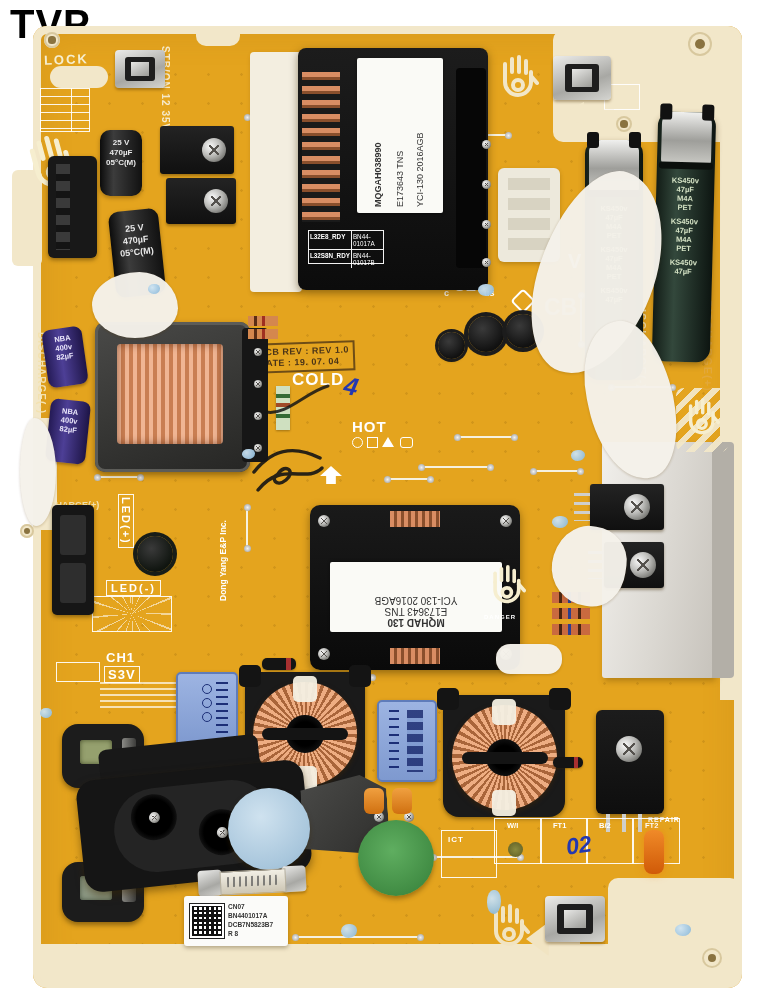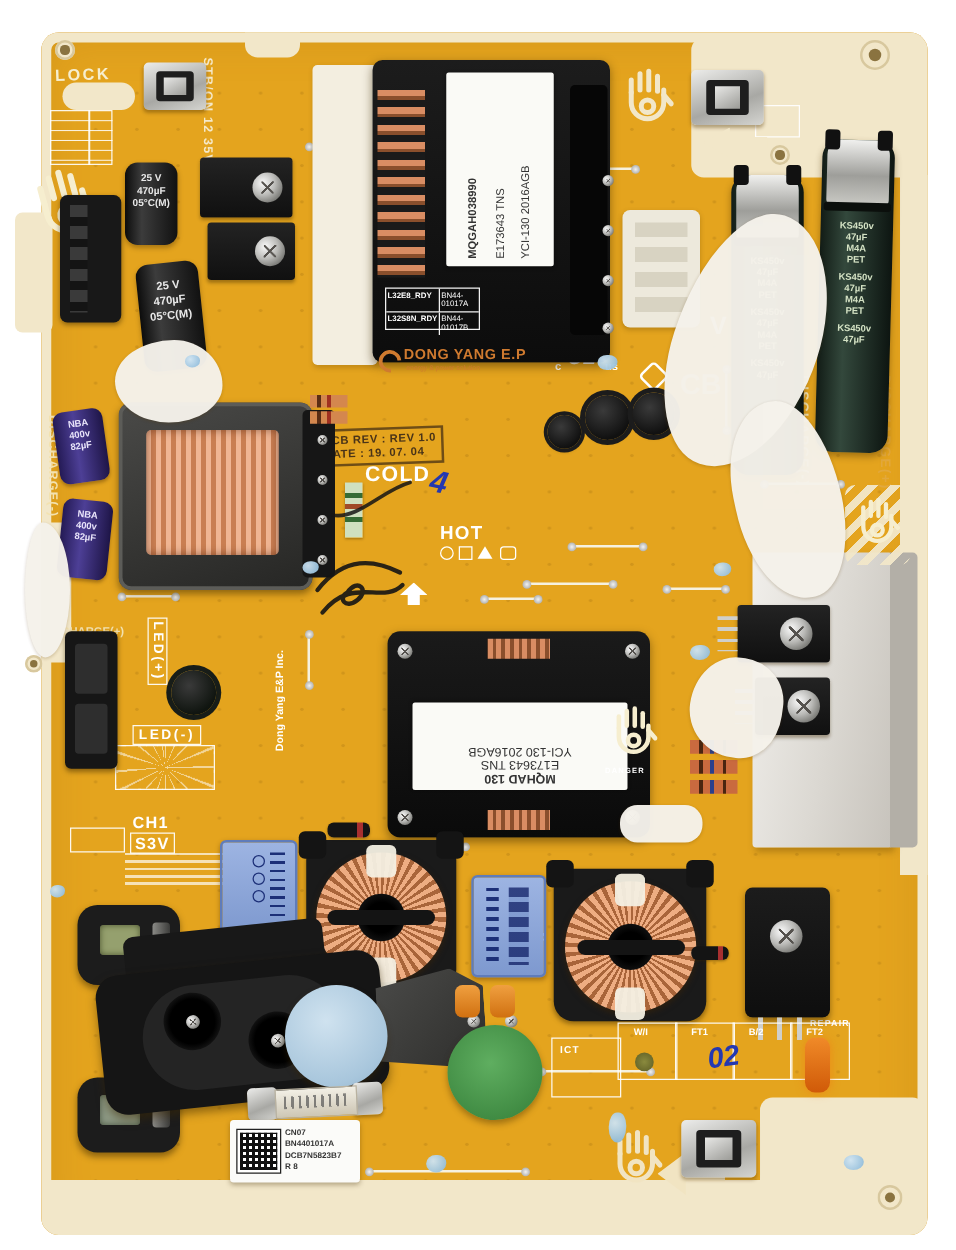--- a/index.html
+++ b/index.html
@@ -48,20 +48,21 @@
   .heatsink{background:linear-gradient(100deg,#f1efeb,#dbd8d2 55%,#c7c3bc);box-shadow:2px 3px 6px rgba(90,60,0,.35);border-radius:3px;}
   .metal{background:linear-gradient(160deg,#ececea,#a8a8a4 60%,#d5d5d1);border-radius:4px;box-shadow:0 2px 3px rgba(80,50,0,.4);}
   .qr{background:repeating-linear-gradient(0deg,#111 0 2.4px,transparent 2.4px 4.8px),repeating-linear-gradient(90deg,#111 0 2.4px,#fff 2.4px 4.8px);border:2px solid #fff;outline:1px solid #222;}
   .hatch{background:repeating-linear-gradient(135deg,rgba(242,231,201,.95) 0 6px,rgba(233,182,64,.0) 6px 13px);border-radius:8px;}
 </style>
 </head>
 <body>
 
 <div class="scene">
 
+  <div class="a" style="left:10px;top:2px;font-size:40px;font-weight:800;color:#000;letter-spacing:1px;">TVP</div>
 
   <div class="a board" style="left:33px;top:26px;width:709px;height:962px;"></div>
   <div class="a dots" style="left:60px;top:60px;width:660px;height:900px;"></div>
 
   <div class="a cream" style="left:553px;top:30px;width:186px;height:112px;border-radius:10px;"></div>
   <div class="a hatch" style="left:556px;top:34px;width:120px;height:100px;"></div>
   <div class="a cream" style="left:720px;top:140px;width:22px;height:560px;"></div>
   <div class="a cream" style="left:40px;top:944px;width:700px;height:42px;border-radius:0 0 12px 12px;"></div>
   <div class="a cream" style="left:608px;top:878px;width:132px;height:104px;border-radius:10px;"></div>
   <div class="a cream" style="left:12px;top:170px;width:30px;height:96px;border-radius:6px;"></div>
@@ -196,25 +197,20 @@
   <div class="a screw" style="left:482px;top:220px;width:9px;height:9px;"></div>
   <div class="a screw" style="left:482px;top:258px;width:9px;height:9px;"></div>
 
   <div class="a" style="left:308px;top:230px;width:74px;height:32px;display:grid;grid-template-columns:1fr 1fr;border:1px solid rgba(255,255,255,.95);">
     <div style="border-bottom:1px solid rgba(255,255,255,.95);border-right:1px solid rgba(255,255,255,.95);font-size:6.3px;color:#fff;font-weight:700;padding:2px 1px;">L32E8_RDY</div>
     <div style="border-bottom:1px solid rgba(255,255,255,.95);font-size:6.3px;color:#fff;padding:2px 1px;">BN44-01017A</div>
     <div style="border-right:1px solid rgba(255,255,255,.95);font-size:6.3px;color:#fff;font-weight:700;padding:2px 1px;">L32S8N_RDY</div>
     <div style="font-size:6.3px;color:#fff;padding:2px 1px;">BN44-01017B</div>
   </div>
 
-  <div class="a" style="left:303px;top:278px;width:150px;height:26px;">
-    <span class="a" style="left:0;top:2px;width:12px;height:12px;border:3px solid #cf7a2f;border-radius:50%;border-right-color:transparent;transform:rotate(40deg);"></span>
-    <span class="a" style="left:20px;top:0;font-size:11.5px;font-weight:800;color:#cf7a2f;letter-spacing:.5px;">DONG YANG E.P</span>
-    <span class="a" style="left:22px;top:14px;font-size:5.5px;color:#cf7a2f;">energy &amp; power solution</span>
-  </div>
 
   <div class="a" style="left:498px;top:168px;width:62px;height:94px;background:#EDE9DC;border-radius:6px;box-shadow:0 2px 4px rgba(90,60,0,.3);">
     <div class="a" style="left:10px;top:10px;width:42px;height:74px;background:repeating-linear-gradient(180deg,#d8d3c2 0 12px,#EDE9DC 12px 20px);"></div>
   </div>
 
   <div class="a bigcap" style="left:585px;top:140px;width:58px;height:240px;">
     <div class="topcap"></div>
     <div class="collar"></div>
     <div class="tab" style="left:2px;"></div>
     <div class="tab" style="right:2px;"></div>

